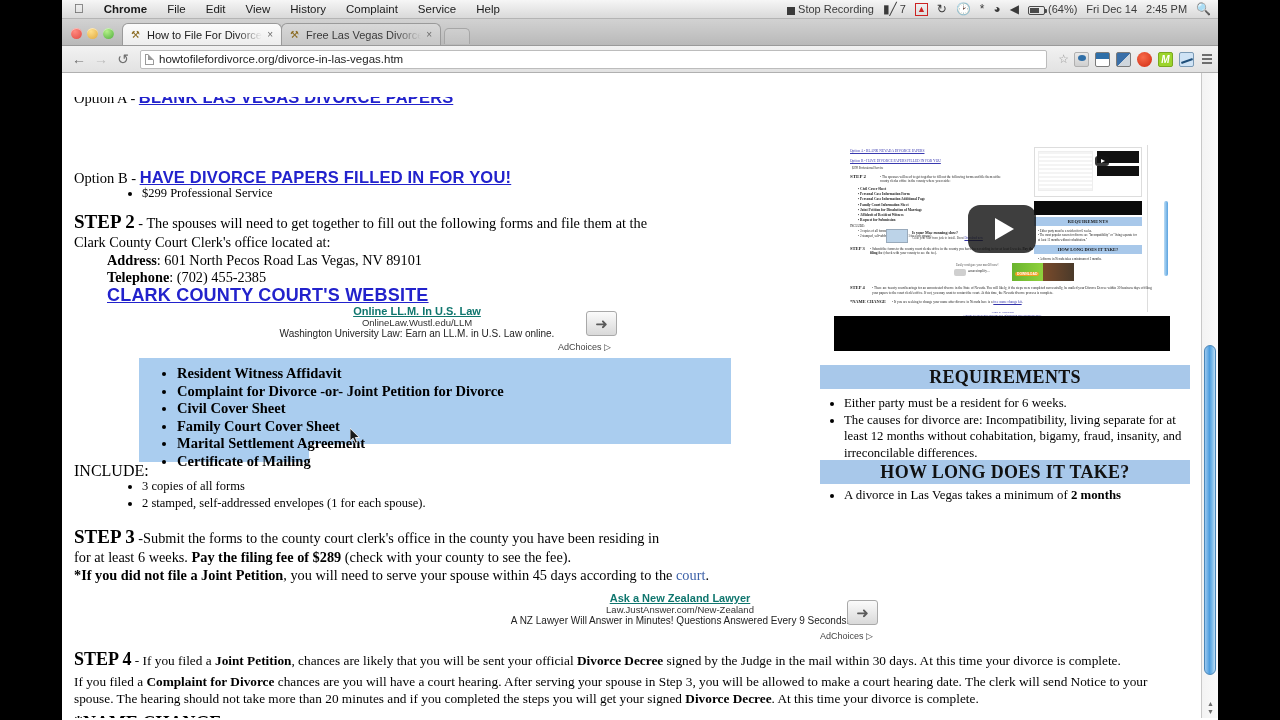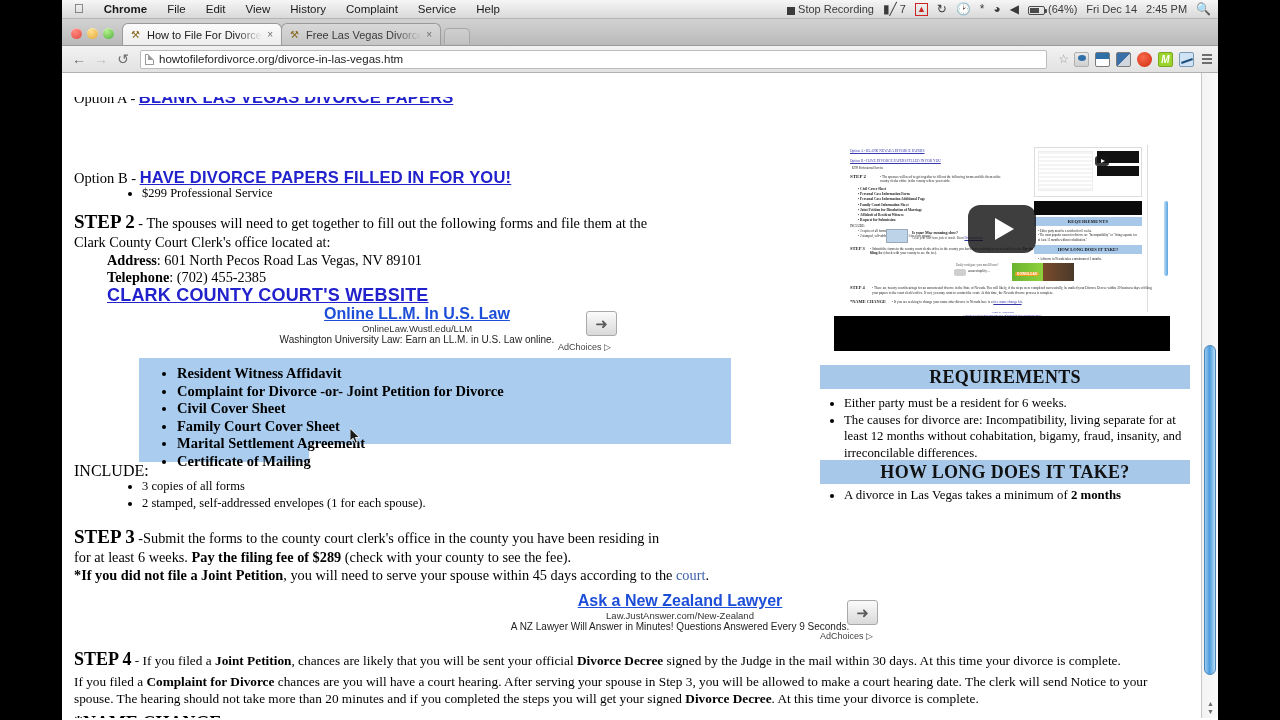--- a/index.html
+++ b/index.html
@@ -122,21 +122,21 @@
   .bullet-list li { font-size:12.5px; line-height:17px; }
   .stepnum { font-variant:small-caps; font-weight:bold; font-size:19px; }
   .body-p { font-size:14.3px; line-height:18.5px; }
   .sel-hl { background:#aacdef; }
 
   .formlist { list-style:disc; margin:8px; padding-left:32px; }
   .formlist li { font-weight:bold; font-size:14.5px; line-height:17.5px; }
 
   
   .adblock { text-align:center; font-family:"Liberation Sans",sans-serif; }
-  .adtitle { font-size:16px; font-weight:bold; color:#1d4ed8; text-decoration:underline; }
+  .adtitle { font-size:11px; font-weight:bold; color:#0f766e; text-decoration:underline; }
   .adurl { font-size:9.5px; color:#333; }
   .addesc { font-size:10px; color:#222; }
   .adbtn { width:31px;height:25px;border:1px solid #a9a9a9;border-radius:3px;
      background:linear-gradient(to bottom,#fbfbfb,#d9d9d9); display:flex;align-items:center;justify-content:center;
      color:#5a5a5a;font-size:15px;}
   .adchoices { font-size:9px; color:#444; font-family:"Liberation Sans",sans-serif; white-space:nowrap;}
 
   
   .video-wrap { position:absolute; left:772px; top:68px; width:336px; height:210px; background:#000; overflow:hidden; }
   .video-thumb { position:absolute; left:0; top:0; width:336px; height:175px; background:#fff; }

